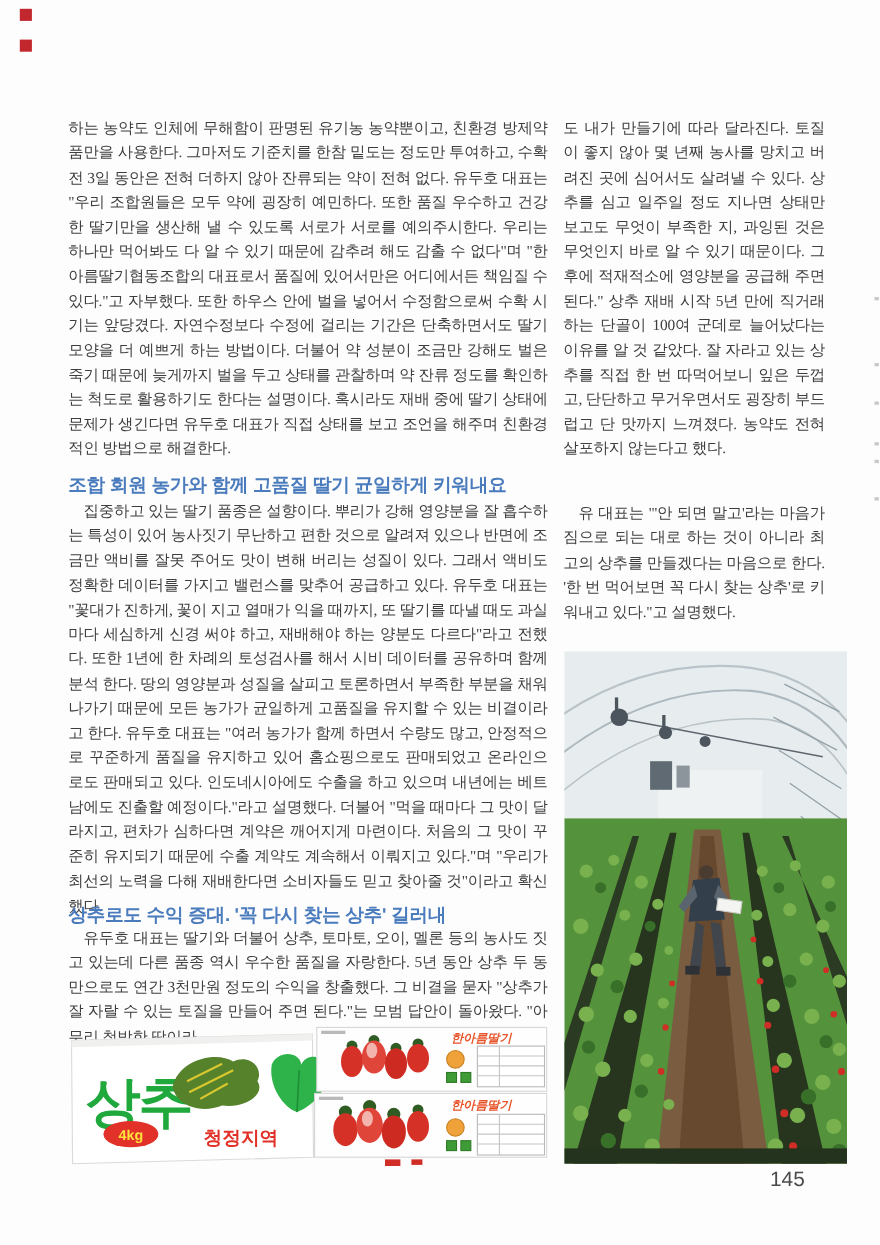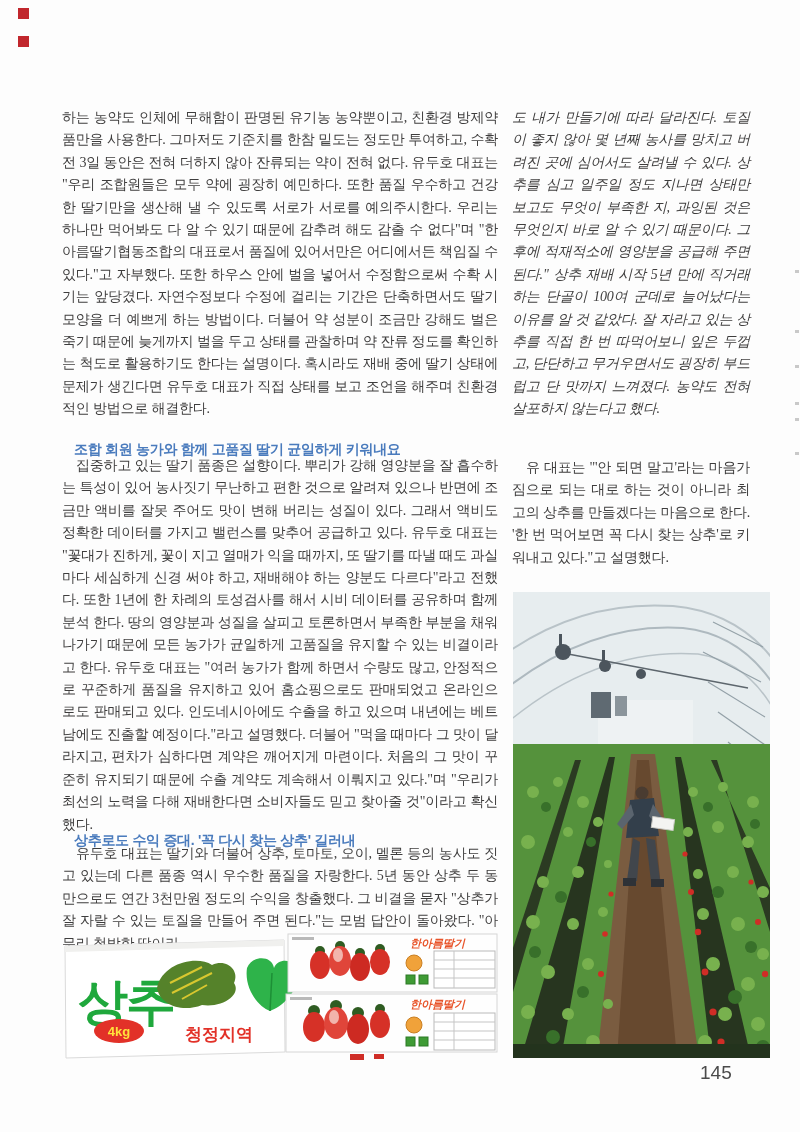--- a/index.html
+++ b/index.html
@@ -11,23 +11,23 @@
   .marker-1{top:8px;}
   .marker-2{top:36px;}
   .body-par{
     position:absolute;left:62px;width:436px;
     font-size:14px;line-height:22.4px;text-align:justify;word-break:break-all;
     color:#3e3d3d;margin:0;letter-spacing:-0.2px;
   }
   .right-par{left:512px;width:238px;}
   .indent{text-indent:1em;}
   .col-heading{
-    position:absolute;left:62px;width:436px;margin:12px;
+    position:absolute;left:62px;width:436px;margin:0;
     font-family:"Liberation Sans","DejaVu Sans",sans-serif;
-    font-size:14px;font-weight:bold;color:#4a7bbd;letter-spacing:-0.3px;
+    font-size:17px;font-weight:bold;color:#4a7bbd;letter-spacing:-0.3px;
   }
   .photo-frame{position:absolute;left:513px;top:592px;width:257px;height:466px;}
   .product-frame{position:absolute;left:62px;top:933px;width:436px;height:152px;}
   .page-number{
     position:absolute;left:700px;top:1062px;width:40px;
     font-family:"Liberation Sans","DejaVu Sans",sans-serif;
     font-size:19px;color:#4b4b4b;margin:0;
   }
   .edge-frag{position:absolute;left:795px;width:4px;height:3px;background:#c9c9c9;}
   svg text{font-family:"Liberation Sans","DejaVu Sans",sans-serif;}
@@ -43,21 +43,21 @@
   <p class="body-par" style="top:107px;">하는 농약도 인체에 무해함이 판명된 유기농 농약뿐이고, 친환경 방제약품만을 사용한다. 그마저도 기준치를 한참 밑도는 정도만 투여하고, 수확 전 3일 동안은 전혀 더하지 않아 잔류되는 약이 전혀 없다. 유두호 대표는 "우리 조합원들은 모두 약에 굉장히 예민하다. 또한 품질 우수하고 건강한 딸기만을 생산해 낼 수 있도록 서로가 서로를 예의주시한다. 우리는 하나만 먹어봐도 다 알 수 있기 때문에 감추려 해도 감출 수 없다"며 "한아름딸기협동조합의 대표로서 품질에 있어서만은 어디에서든 책임질 수 있다."고 자부했다. 또한 하우스 안에 벌을 넣어서 수정함으로써 수확 시기는 앞당겼다. 자연수정보다 수정에 걸리는 기간은 단축하면서도 딸기 모양을 더 예쁘게 하는 방법이다. 더불어 약 성분이 조금만 강해도 벌은 죽기 때문에 늦게까지 벌을 두고 상태를 관찰하며 약 잔류 정도를 확인하는 척도로 활용하기도 한다는 설명이다. 혹시라도 재배 중에 딸기 상태에 문제가 생긴다면 유두호 대표가 직접 상태를 보고 조언을 해주며 친환경적인 방법으로 해결한다.</p>
 
   <h3 class="col-heading" style="top: 429px; color: rgb(74, 123, 189);">조합 회원 농가와 함께 고품질 딸기 균일하게 키워내요</h3>
 
   <p class="body-par indent" style="top:455px;">집중하고 있는 딸기 품종은 설향이다. 뿌리가 강해 영양분을 잘 흡수하는 특성이 있어 농사짓기 무난하고 편한 것으로 알려져 있으나 반면에 조금만 액비를 잘못 주어도 맛이 변해 버리는 성질이 있다. 그래서 액비도 정확한 데이터를 가지고 밸런스를 맞추어 공급하고 있다. 유두호 대표는 "꽃대가 진하게, 꽃이 지고 열매가 익을 때까지, 또 딸기를 따낼 때도 과실마다 세심하게 신경 써야 하고, 재배해야 하는 양분도 다르다"라고 전했다. 또한 1년에 한 차례의 토성검사를 해서 시비 데이터를 공유하며 함께 분석 한다. 땅의 영양분과 성질을 살피고 토론하면서 부족한 부분을 채워나가기 때문에 모든 농가가 균일하게 고품질을 유지할 수 있는 비결이라고 한다. 유두호 대표는 "여러 농가가 함께 하면서 수량도 많고, 안정적으로 꾸준하게 품질을 유지하고 있어 홈쇼핑으로도 판매되었고 온라인으로도 판매되고 있다. 인도네시아에도 수출을 하고 있으며 내년에는 베트남에도 진출할 예정이다."라고 설명했다. 더불어 "먹을 때마다 그 맛이 달라지고, 편차가 심하다면 계약은 깨어지게 마련이다. 처음의 그 맛이 꾸준히 유지되기 때문에 수출 계약도 계속해서 이뤄지고 있다."며 "우리가 최선의 노력을 다해 재배한다면 소비자들도 믿고 찾아줄 것"이라고 확신했다.</p>
 
   <h3 class="col-heading" style="top: 820px; color: rgb(74, 123, 189);">상추로도 수익 증대. '꼭 다시 찾는 상추' 길러내</h3>
 
   <p class="body-par indent" style="top:843px;">유두호 대표는 딸기와 더불어 상추, 토마토, 오이, 멜론 등의 농사도 짓고 있는데 다른 품종 역시 우수한 품질을 자랑한다. 5년 동안 상추 두 동만으로도 연간 3천만원 정도의 수익을 창출했다. 그 비결을 묻자 "상추가 잘 자랄 수 있는 토질을 만들어 주면 된다."는 모범 답안이 돌아왔다. "아무리 척박한 땅이라</p>
 
-  <p class="body-par right-par" style="top:107px;font-style:italic;">도 내가 만들기에 따라 달라진다. 토질이 좋지 않아 몇 년째 농사를 망치고 버려진 곳에 심어서도 살려낼 수 있다. 상추를 심고 일주일 정도 지나면 상태만 보고도 무엇이 부족한 지, 과잉된 것은 무엇인지 바로 알 수 있기 때문이다. 그 후에 적재적소에 영양분을 공급해 주면 된다." 상추 재배 시작 5년 만에 직거래하는 단골이 100여 군데로 늘어났다는 이유를 알 것 같았다. 잘 자라고 있는 상추를 직접 한 번 따먹어보니 잎은 두껍고, 단단하고 무거우면서도 굉장히 부드럽고 단 맛까지 느껴졌다. 농약도 전혀 살포하지 않는다고 했다.</p>
+  <p class="body-par right-par" style="top:107px;">도 내가 만들기에 따라 달라진다. 토질이 좋지 않아 몇 년째 농사를 망치고 버려진 곳에 심어서도 살려낼 수 있다. 상추를 심고 일주일 정도 지나면 상태만 보고도 무엇이 부족한 지, 과잉된 것은 무엇인지 바로 알 수 있기 때문이다. 그 후에 적재적소에 영양분을 공급해 주면 된다." 상추 재배 시작 5년 만에 직거래하는 단골이 100여 군데로 늘어났다는 이유를 알 것 같았다. 잘 자라고 있는 상추를 직접 한 번 따먹어보니 잎은 두껍고, 단단하고 무거우면서도 굉장히 부드럽고 단 맛까지 느껴졌다. 농약도 전혀 살포하지 않는다고 했다.</p>
 
   <p class="body-par right-par indent" style="top:457px;">유 대표는 "'안 되면 말고'라는 마음가짐으로 되는 대로 하는 것이 아니라 최고의 상추를 만들겠다는 마음으로 한다. '한 번 먹어보면 꼭 다시 찾는 상추'로 키워내고 있다."고 설명했다.</p>
 
   <div class="photo-frame">
     <svg viewBox="0 0 257 466" width="257" height="466">
       <rect width="257" height="466" fill="#e7edef"></rect>
       <path d="M-5,60 Q70,8 160,14 Q225,20 262,70" stroke="#b9c3c8" fill="none" stroke-width="2"></path>
       <path d="M-5,95 Q80,30 170,36 Q228,42 262,95" stroke="#aeb9bf" fill="none" stroke-width="2"></path>
       <path d="M-5,130 Q85,55 185,62 Q235,70 262,120" stroke="#b9c3c8" fill="none" stroke-width="1.5"></path>
       <g stroke="#93a0a7" stroke-width="1.2">

